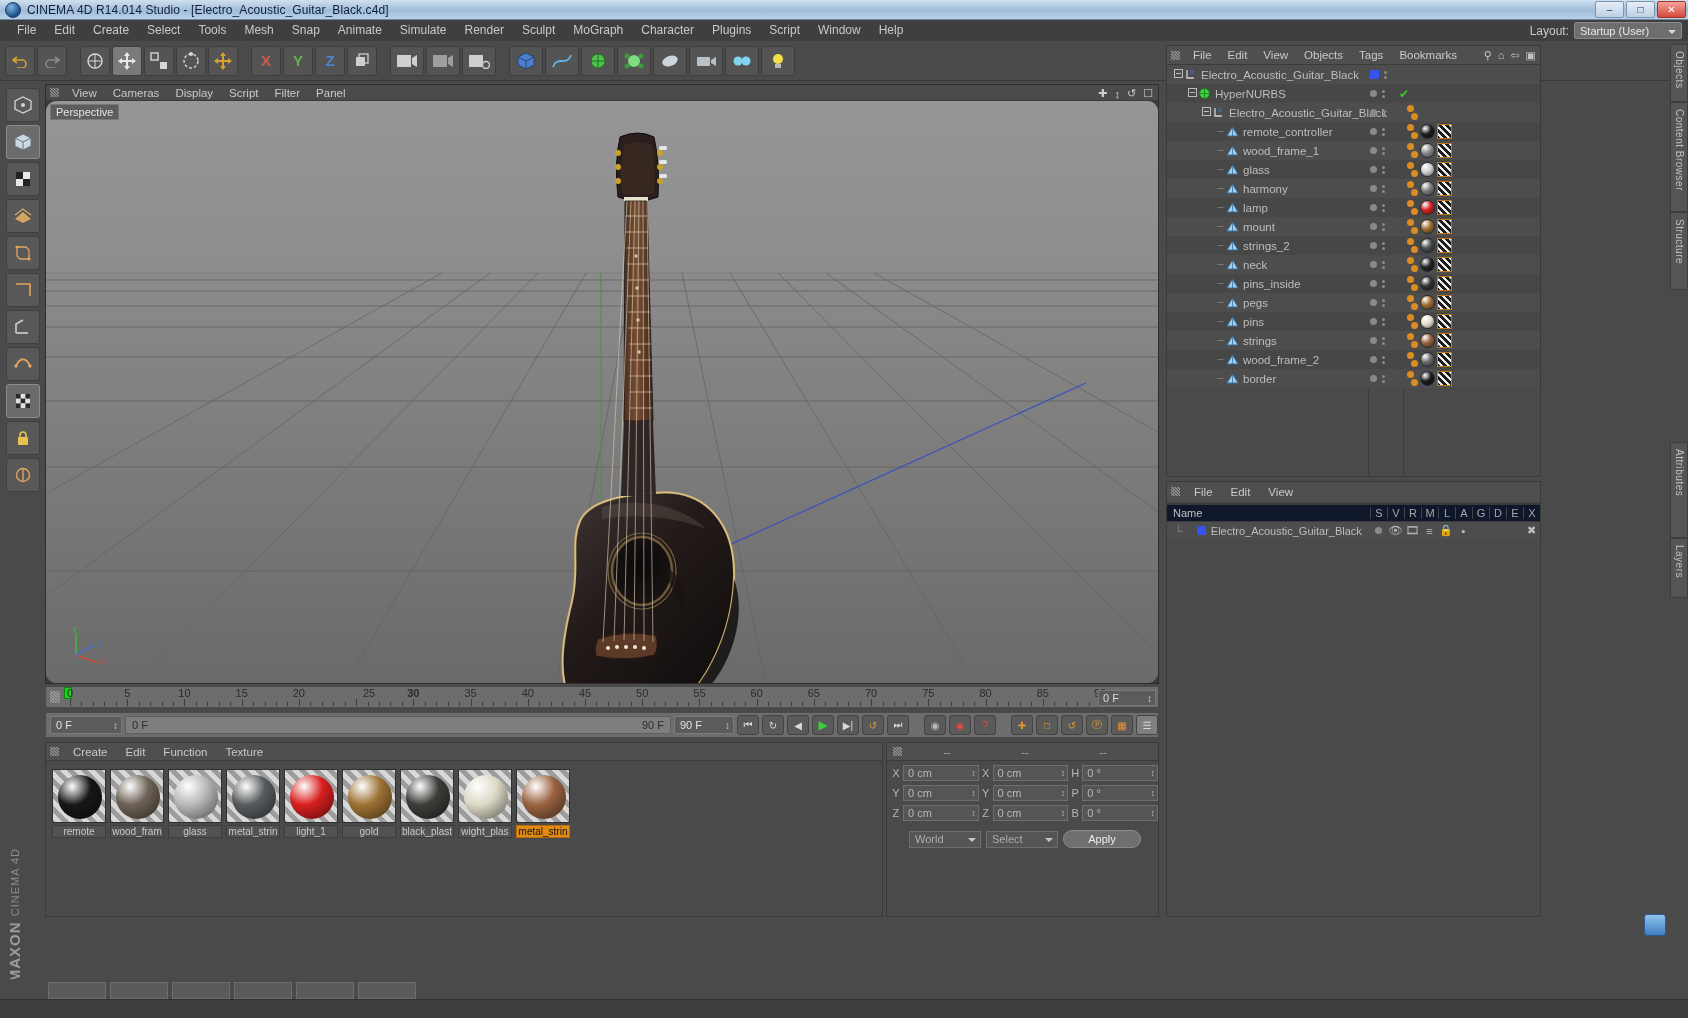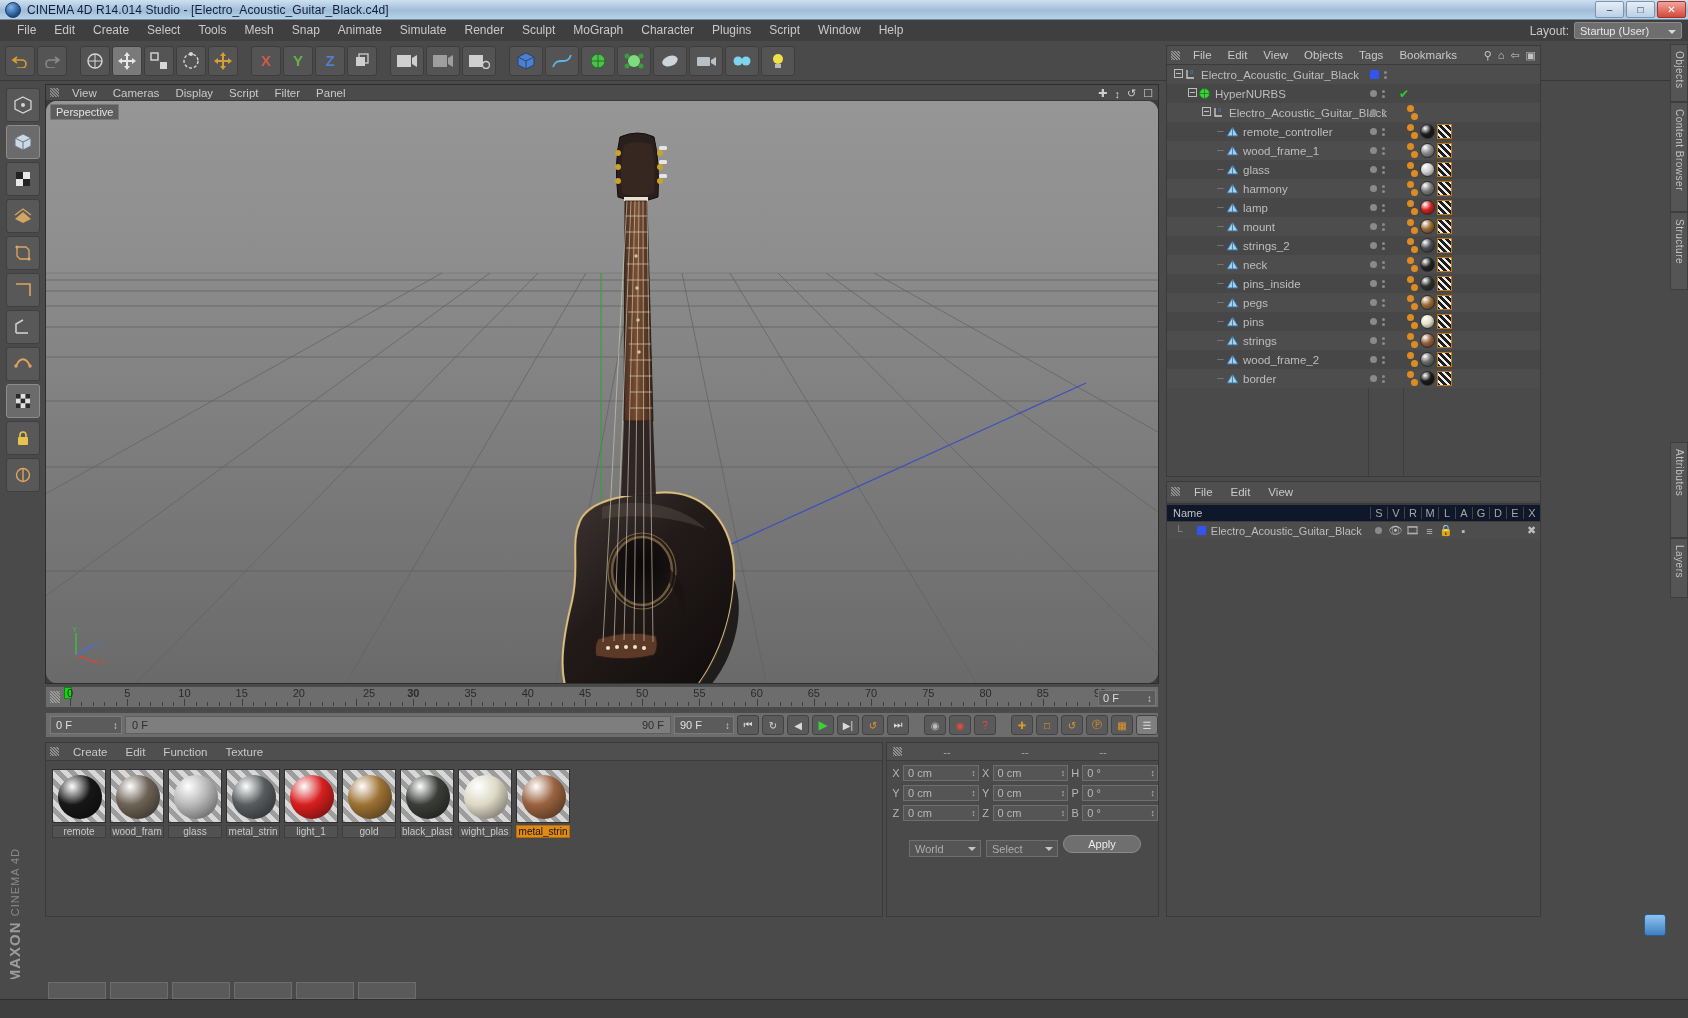--- a/index.html
+++ b/index.html
@@ -120,21 +120,21 @@
     background-image:linear-gradient(45deg,#8d8d8d 25%,transparent 25%,transparent 50%,#8d8d8d 50%,#8d8d8d 75%,transparent 75%);
     background-size:3px 3px;}
   #coords .hdr .c { width:78px; text-align:center; }
   .crow { display:flex; align-items:center; gap:2px; margin:4px 0 0 4px; }
   .crow .ax { width:10px; font-size:11px; color:#b6b6b6; text-align:center; }
   .crow .fld { width:76px; height:16px; background:#555; border:1px solid #6e6e6e; font-size:11px;
     color:#b8b8b8; display:flex; align-items:center; padding-left:4px; position:relative; }
   .crow .fld:after { content:"\2195"; position:absolute; right:2px; font-size:9px; color:#bbb; }
   #coords .footer { display:flex; align-items:center; gap:5px; margin:9px 0 0 22px; }
   .dd { width:72px; height:17px; background:#555; border:1px solid #6e6e6e; font-size:11px; color:#adadad;
-    display:flex; align-items:center; padding-left:5px; position:relative;margin-top:10px; }
+    display:flex; align-items:center; padding-left:5px; position:relative; }
   .dd:after { content:""; position:absolute; right:4px; top:6px; border-left:4px solid transparent;
     border-right:4px solid transparent; border-top:4px solid #c5c5c5; }
   #apply-btn { width:78px; height:18px; border-radius:9px; background:#6f6f6f; border:1px solid #8b8b8b;
     font-size:11px; color:#ececec; display:flex; align-items:center; justify-content:center; }
 
   
   #objman { position:absolute; left:1166px; top:45px; width:375px; height:432px; background:#4a4a4a;
     border:1px solid #3a3a3a; }
   #om-menu { height:19px; background:#4f4f4f; display:flex; align-items:center; padding-left:4px;
     border-bottom:1px solid #3b3b3b; position:relative; }

